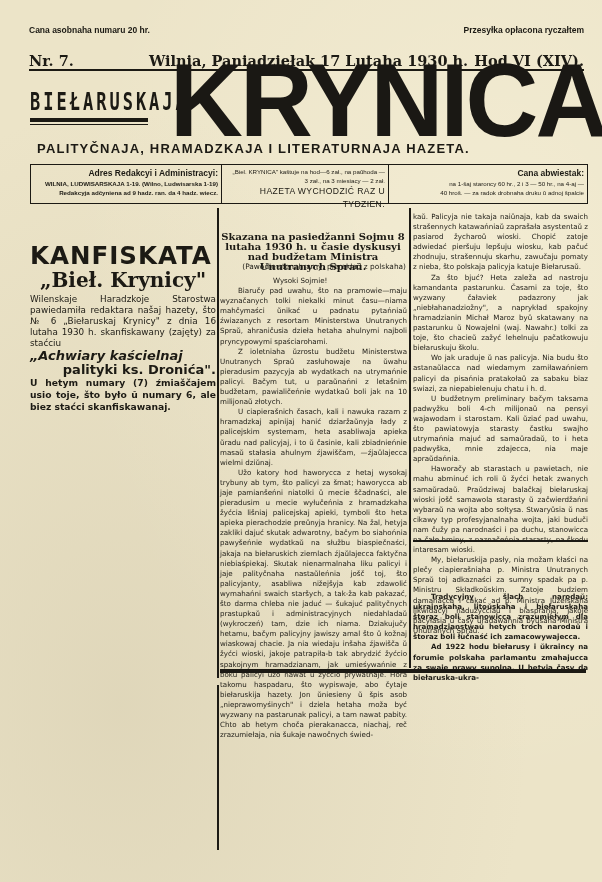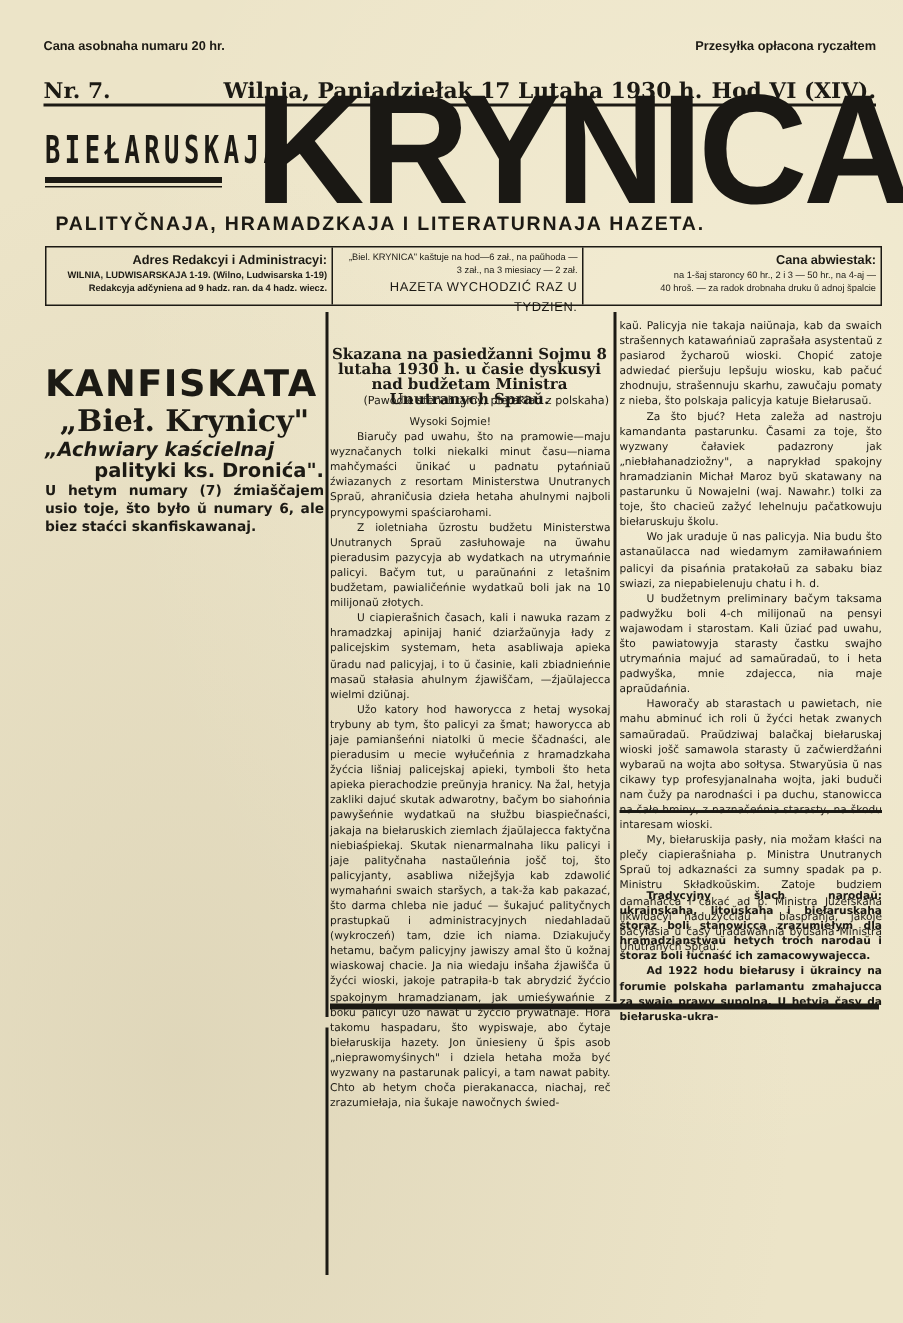--- a/index.html
+++ b/index.html
@@ -164,20 +164,21 @@
 
   <div class="vline" style="left:217px;top:208px;height:470px;"></div>
   <div class="vline" style="left:409px;top:208px;height:460px;"></div>
   <div class="vline" style="left:217px;top:685px;height:165px;"></div>
   <div class="hbar" style="left:220px;top:669px;width:366px;"></div>
   <div class="hbar" style="left:413px;top:540px;width:175px;height:2px;"></div>
 
   <div class="kanf-title">KANFISKATA</div>
   <div class="kanf-sub">„Bieł. Krynicy"</div>
   <div class="kanf-body">
+    <span>Wilenskaje Haradzkoje Starostwa pawiedamiła redaktara našaj hazety, što № 6 „Biełaruskaj Krynicy" z dnia 16 lutaha 1930 h. skanfiskawany (zajęty) za staćciu</span>
     <span class="big">„Achwiary kaścielnaj</span>
     <span class="big2">palityki ks. Dronića".</span>
     <span class="kanf-body2">U hetym numary (7) źmiaščajem usio toje, što było ŭ numary 6, ale biez staćci skanfiskawanaj.</span>
   </div>
 
   <div class="art2-lead">Skazana na pasiedžanni Sojmu 8 lutaha 1930 h. u časie dyskusyi nad budžetam Ministra Unutranych Spraŭ.</div>
   <div class="art2-note">(Pawodle stenahramy, pierakład z polskaha)</div>
   <div class="art2-body">
     <p class="noind">Wysoki Sojmie!</p>
     <p>Biaručy pad uwahu, što na pramowie—maju wyznačanych tolki niekalki minut času—niama mahčymaści ŭnikać u padnatu pytańniaŭ źwiazanych z resortam Ministerstwa Unutranych Spraŭ, ahraničusia dzieła hetaha ahulnymi najboli pryncypowymi spaściarohami.</p>

